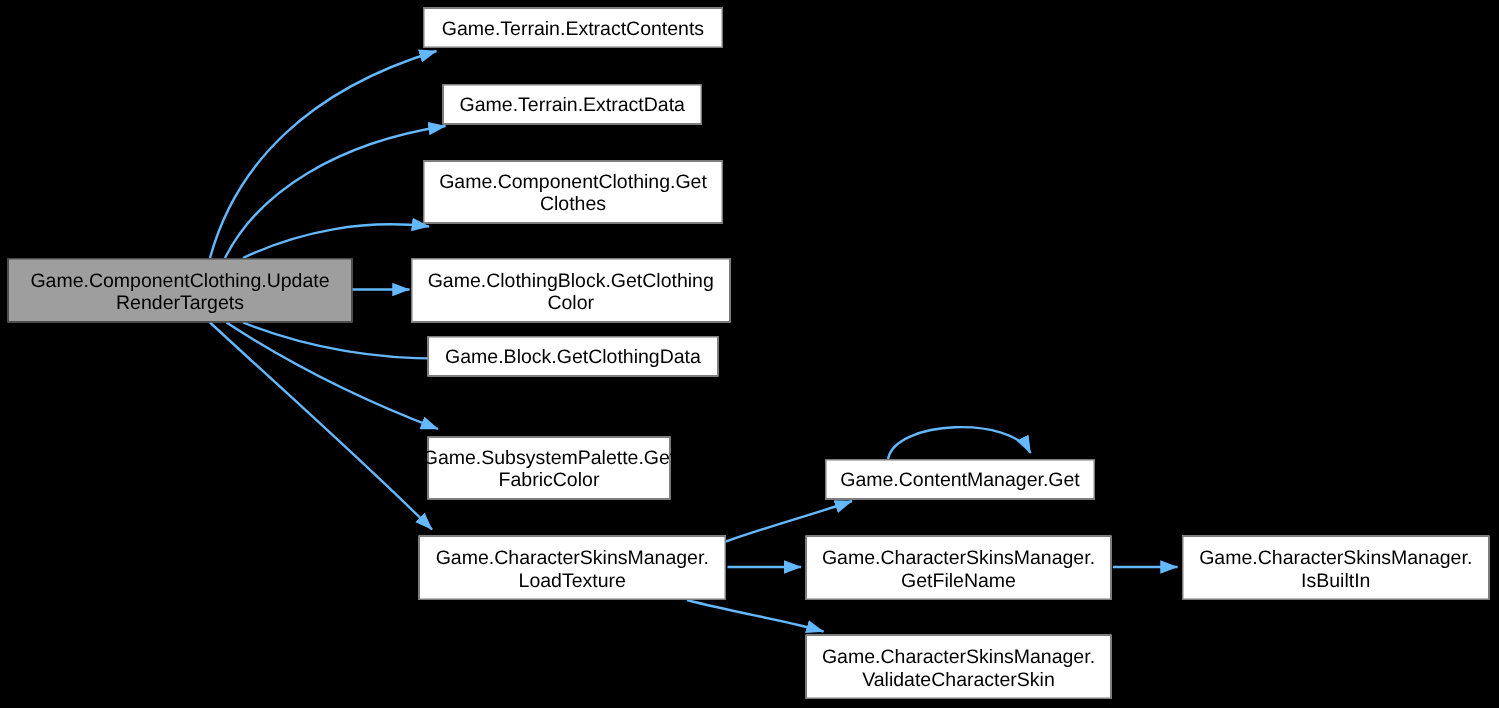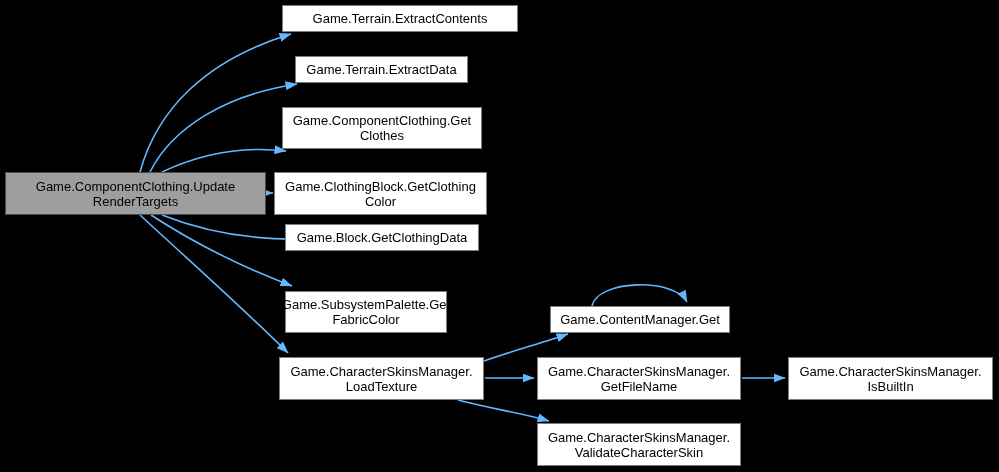--- a/index.html
+++ b/index.html
@@ -41,26 +41,26 @@
     <path class="edge" d="M 162,215 C 205,232 252,240 302,239" marker-end="url(#arrowhead)"></path>
     <path class="edge" d="M 151,215 C 200,247 250,270 292,286" marker-end="url(#arrowhead)"></path>
     <path class="edge" d="M 140,215 C 193,264 246,311 288,353" marker-end="url(#arrowhead)"></path>
     <path class="edge" d="M 484,361 C 512,351 542,343 568,334" marker-end="url(#arrowhead)"></path>
     <path class="edge" d="M 485,378 L 534,378" marker-end="url(#arrowhead)"></path>
     <path class="edge" d="M 458,400 C 492,409 522,413 549,421" marker-end="url(#arrowhead)"></path>
     <path class="edge" d="M 742,378 L 785,378" marker-end="url(#arrowhead)"></path>
     <path class="edge" d="M 592,306 C 597,280 674,277 687,302" marker-end="url(#arrowhead)"></path>
   </svg>
 
-  <div class="node src" style="left:5px;top:172px;width:261px;height:43px">
+  <div class="node src" style="left:5px;top:172px;width:230px;height:43px">
     <span class="ln">Game.ComponentClothing.Update</span>
     <span class="ln">RenderTargets</span>
   </div>
 
-  <div class="node" style="left:282px;top:5px;width:236px;height:27px">
+  <div class="node" style="left:282px;top:5px;width:200px;height:27px">
     <span class="ln">Game.Terrain.ExtractContents</span>
   </div>
 
   <div class="node" style="left:295px;top:56px;width:173px;height:27px">
     <span class="ln">Game.Terrain.ExtractData</span>
   </div>
 
   <div class="node" style="left:282px;top:107px;width:200px;height:42px">
     <span class="ln">Game.ComponentClothing.Get</span>
     <span class="ln">Clothes</span>

